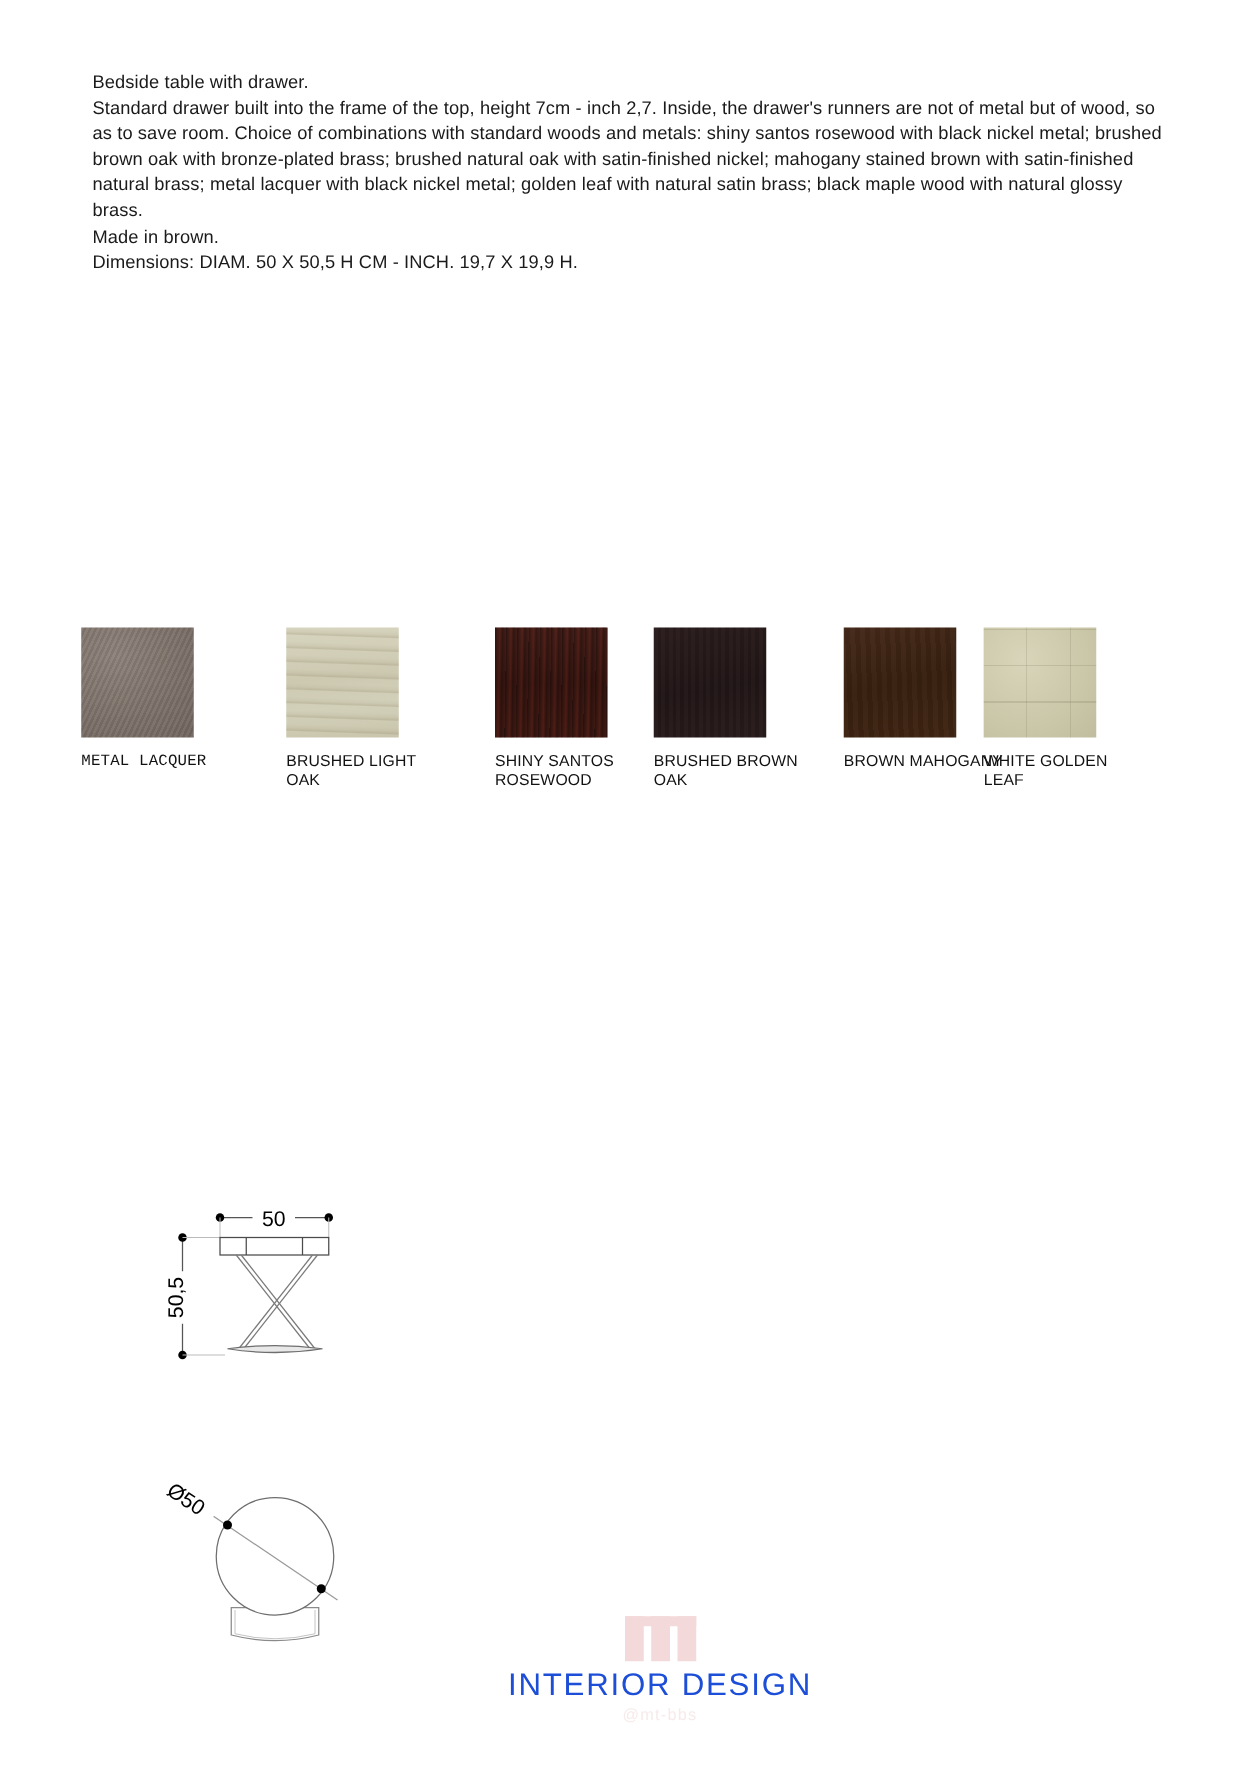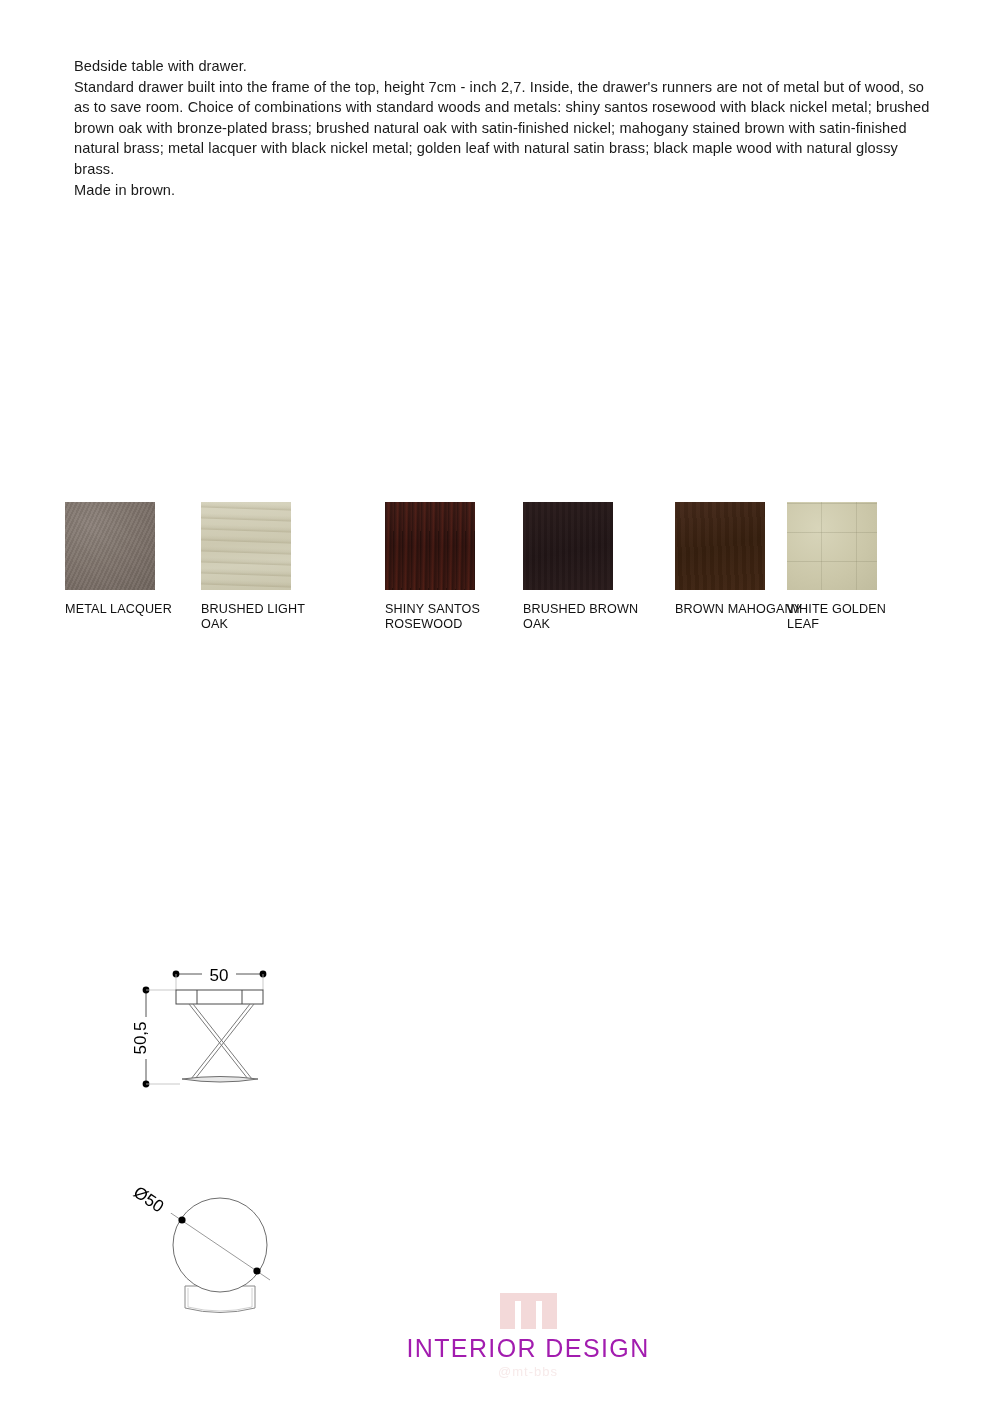--- a/index.html
+++ b/index.html
@@ -161,52 +161,53 @@
     left: 0;
     top: 0;
     width: 57px;
     height: 8px;
     background: #f3d9d9;
   }
   #watermark-title {
     margin-top: 5px;
     font-size: 25px;
     letter-spacing: 1.4px;
-    color: #a21caf;
+    color: #1d4ed8;
     font-family: "Liberation Sans", sans-serif;
   }
   #watermark-handle {
     margin-top: 1px;
     font-size: 13px;
     letter-spacing: 1px;
     color: #f7eaea;
     font-family: "Liberation Sans", sans-serif;
   }
 </style>
 </head>
 <body>
 
 <div id="description">
   <p class="body-par">Bedside table with drawer.</p>
   <p class="body-par">Standard drawer built into the frame of the top, height 7cm - inch 2,7. Inside, the drawer's runners are not of metal but of wood, so as to save room.  Choice of combinations with standard woods and metals: shiny santos rosewood with black nickel metal; brushed brown oak with bronze-plated brass; brushed natural oak with satin-finished nickel; mahogany stained brown with satin-finished natural brass; metal lacquer with black nickel metal; golden leaf with natural satin brass; black maple wood with natural glossy brass.</p>
   <p class="body-par">Made in brown.</p>
+  <p class="body-par">Dimensions: DIAM. 50 X 50,5 H CM - INCH. 19,7 X 19,9 H.</p>
 </div>
 
 <div id="swatch-section">
 
   <div class="swatch-row">
-    <div class="swatch-cell" style="left:0px;">
+    <div class="swatch-cell" style="left:0px;font-family:Liberation Mono, monospace;">
       <div class="swatch-chip tex-metal-lacquer"></div>
       <div class="swatch-label">METAL LACQUER</div>
     </div>
-    <div class="swatch-cell" style="left:136px;">
+    <div class="swatch-cell" style="left:164px;">
       <div class="swatch-chip tex-light-oak"></div>
       <div class="swatch-label">BRUSHED LIGHT OAK</div>
     </div>
-    <div class="swatch-cell" style="left:306px;padding-left:14px;">
+    <div class="swatch-cell" style="left:317px;padding-left:14px;">
       <div class="swatch-chip tex-rosewood"></div>
       <div class="swatch-label">SHINY SANTOS ROSEWOOD</div>
     </div>
     <div class="swatch-cell" style="left:610px;">
       <div class="swatch-chip tex-brown-mahogany"></div>
       <div class="swatch-label">BROWN MAHOGANY</div>
     </div>
     <div class="swatch-cell" style="left:458px;">
       <div class="swatch-chip tex-brushed-brown-oak"></div>
       <div class="swatch-label">BRUSHED BROWN OAK</div>

